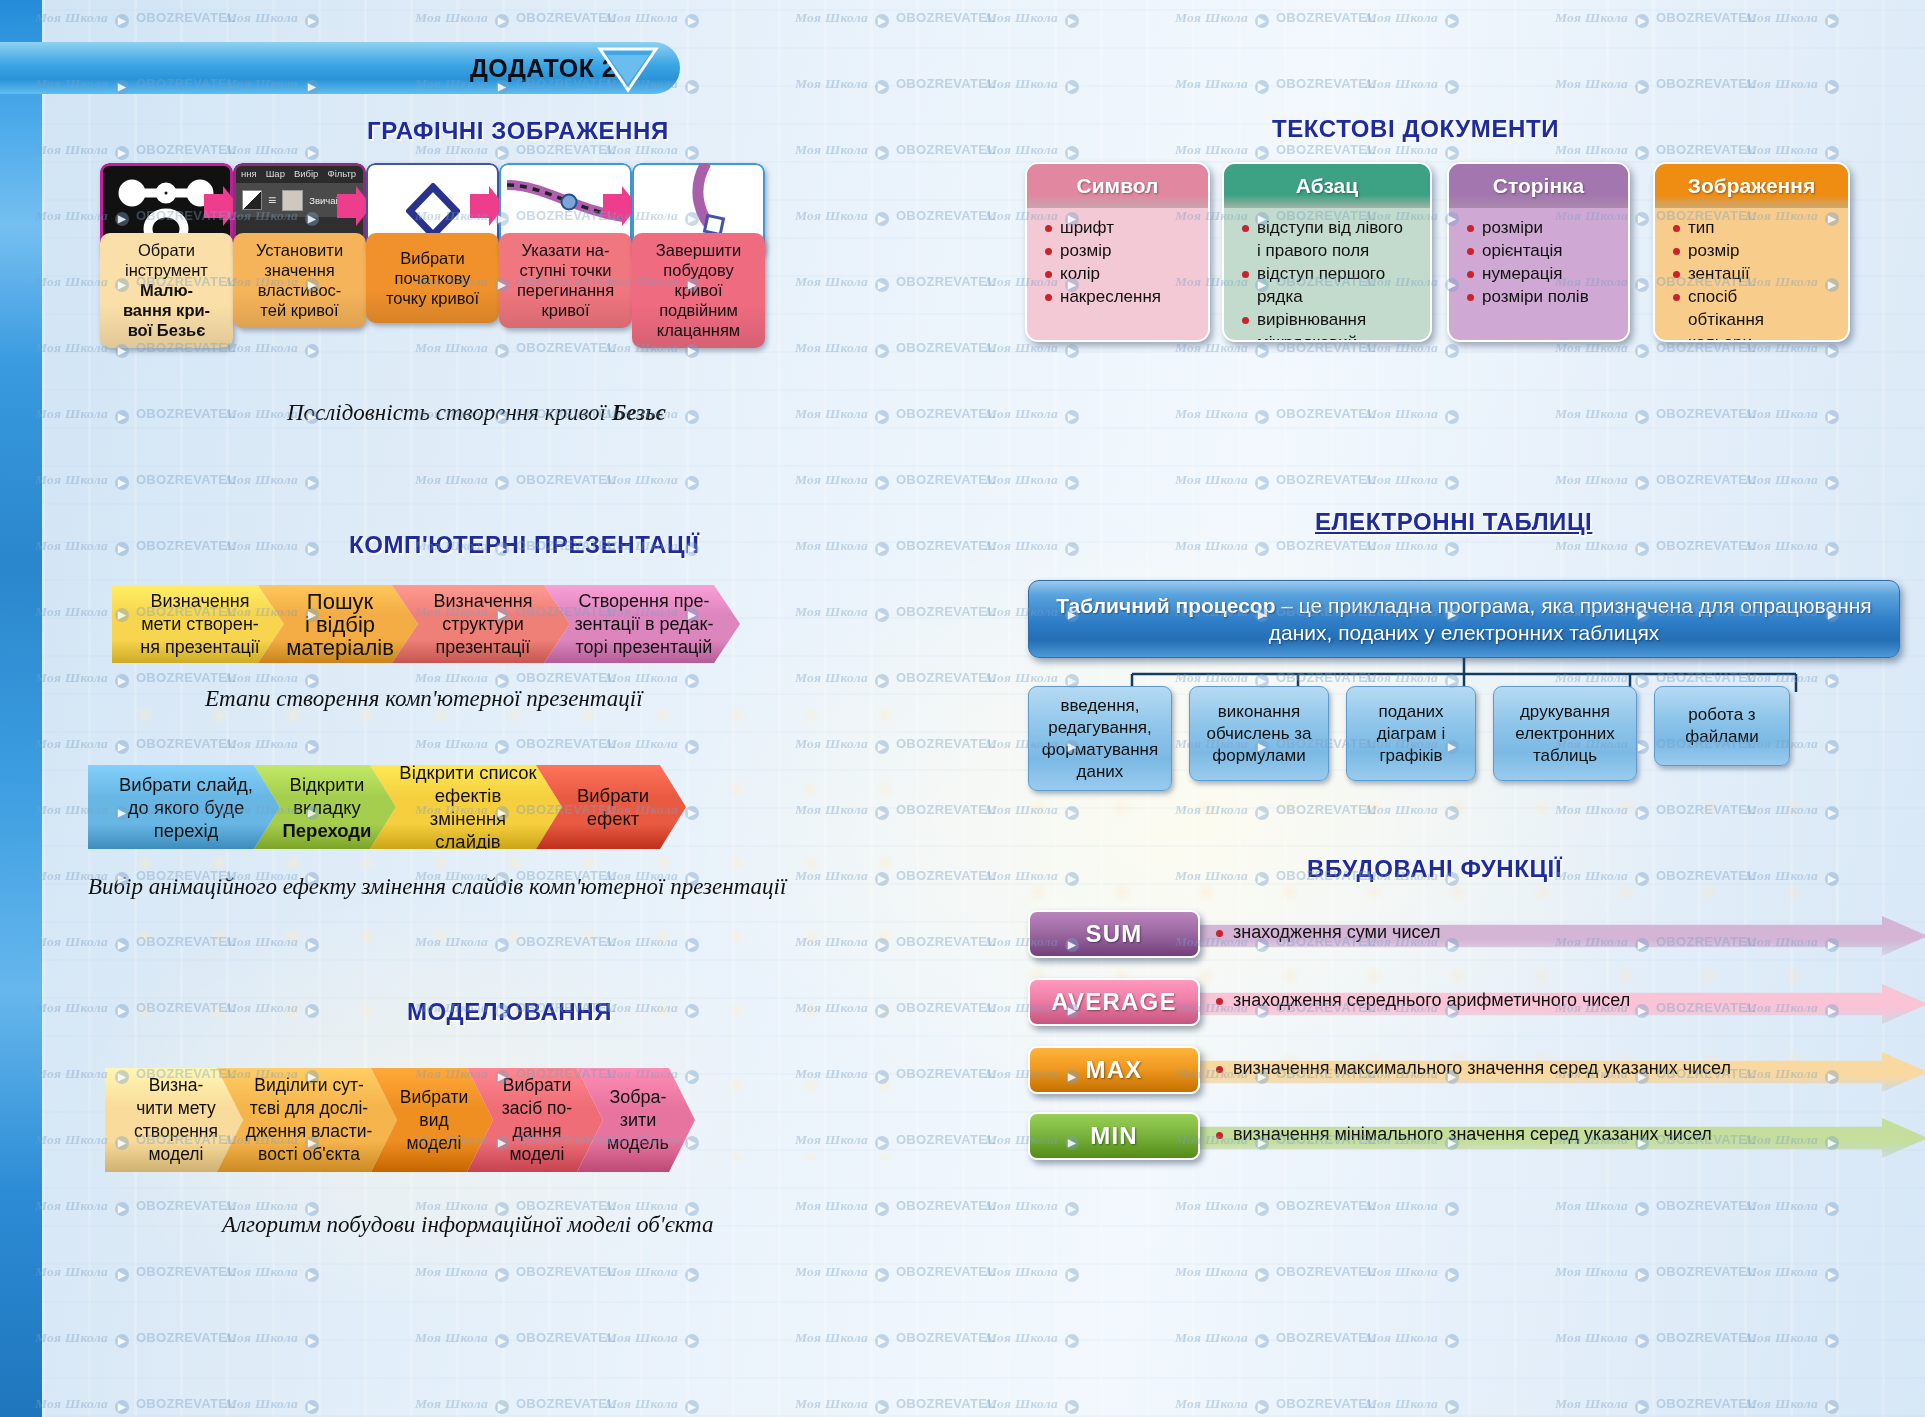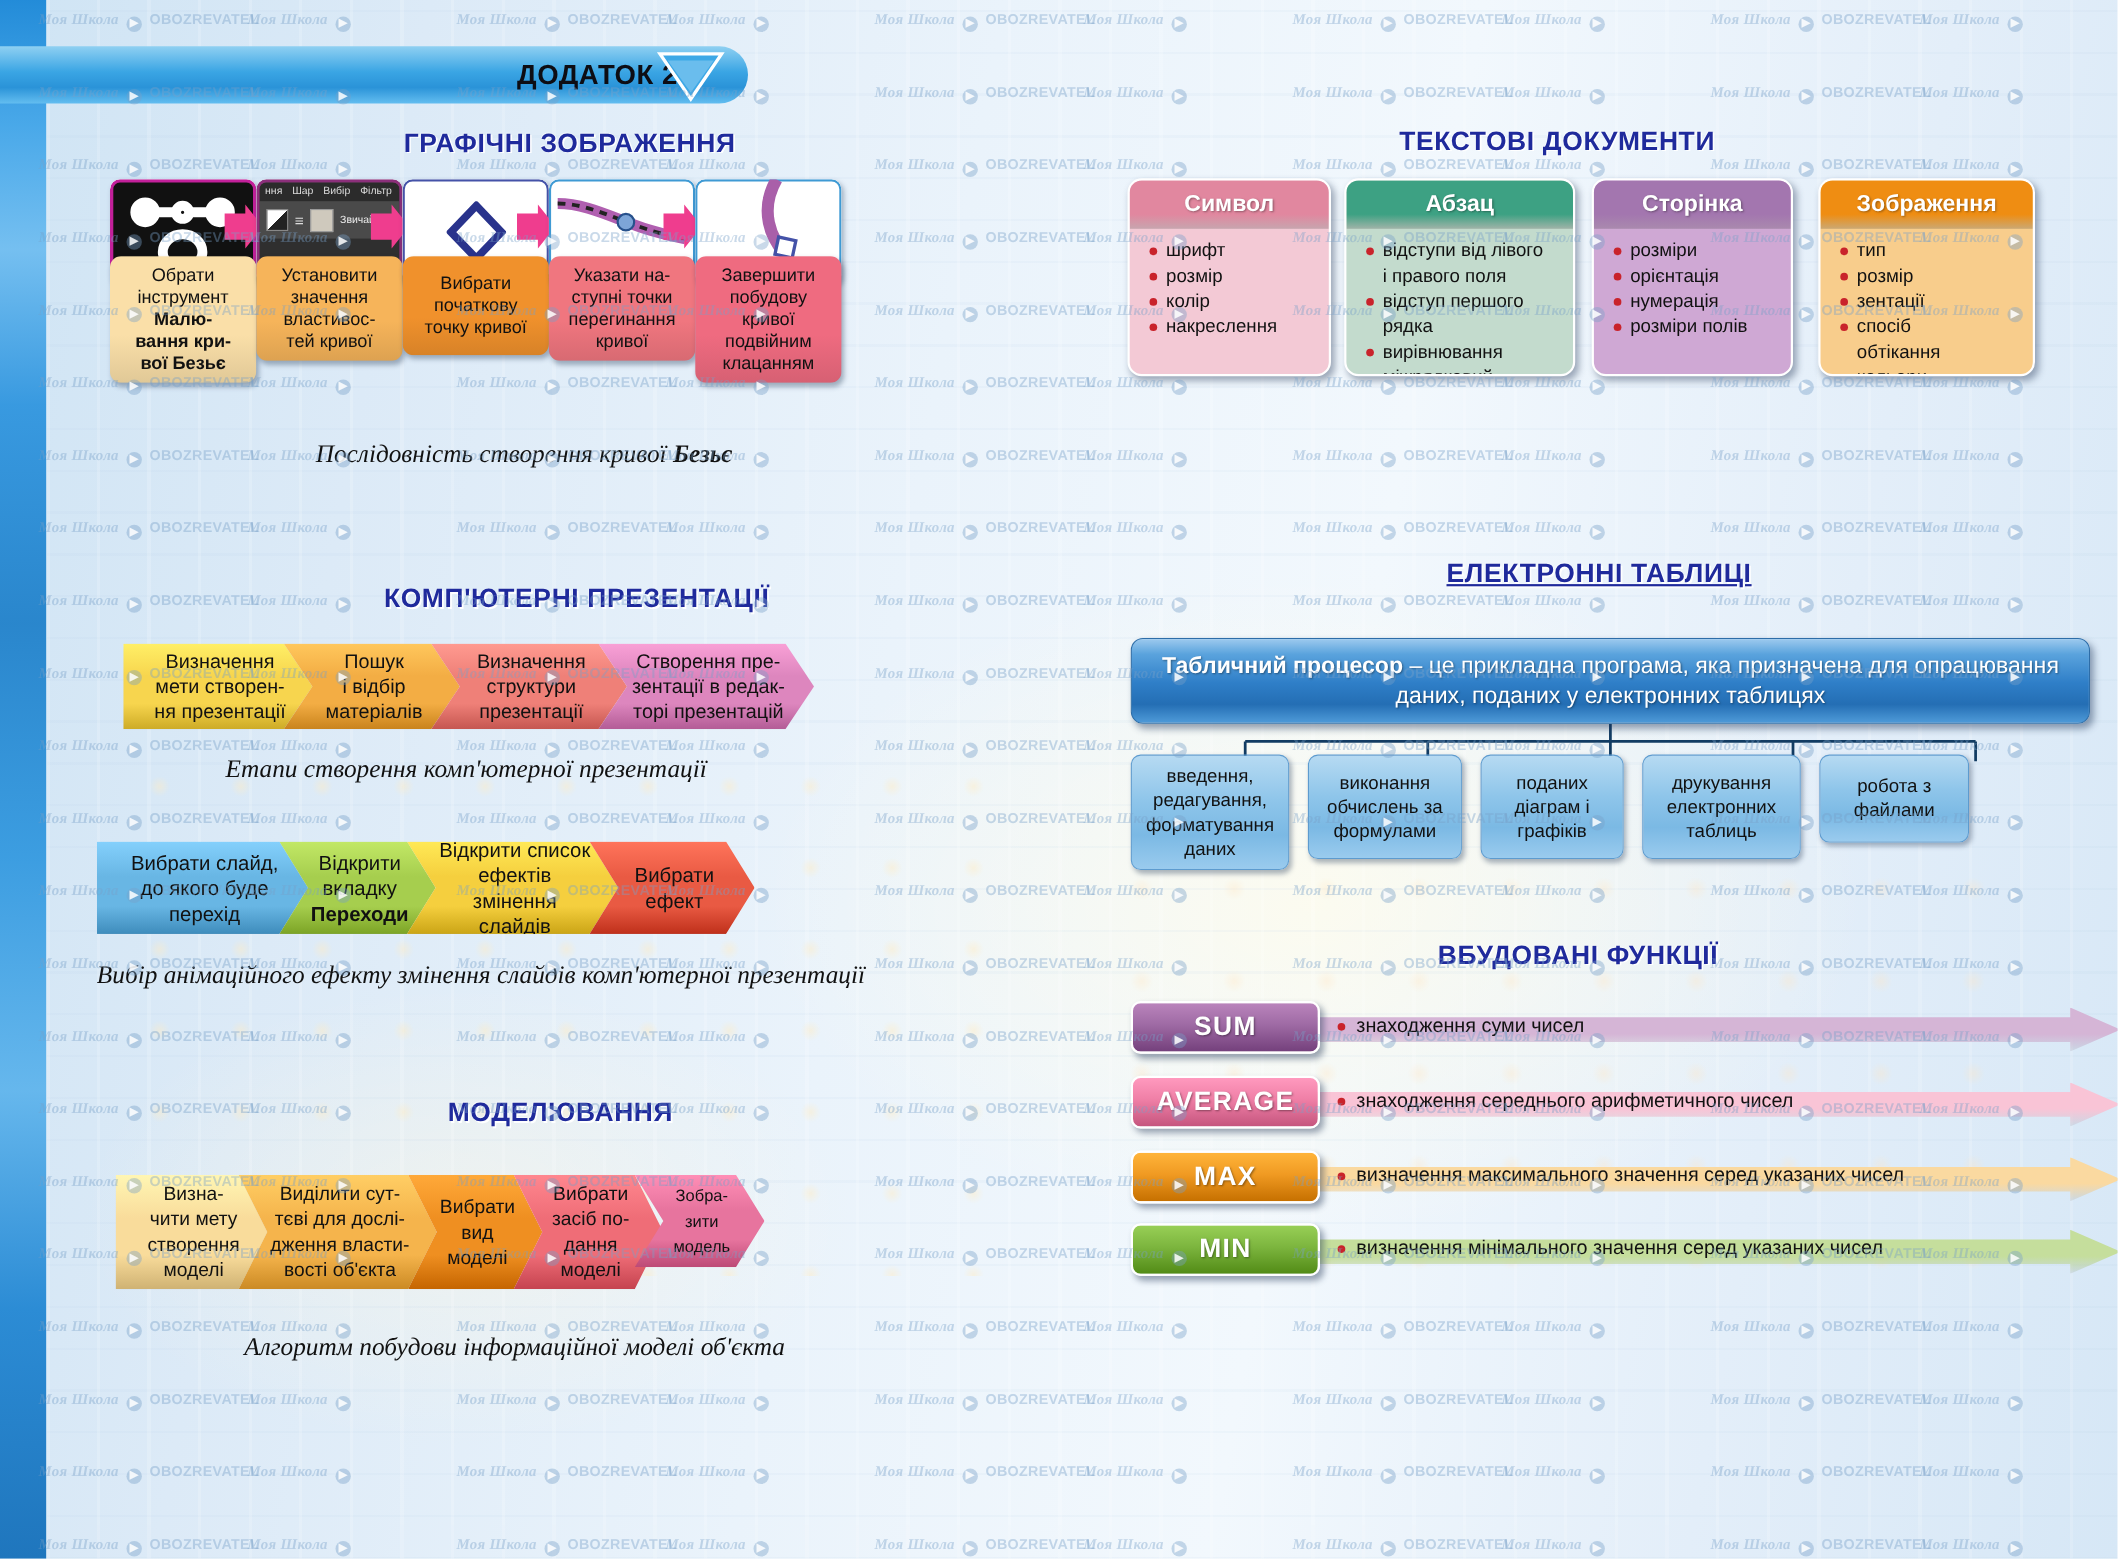--- a/index.html
+++ b/index.html
@@ -372,21 +372,21 @@
   </div>
 
 <div class="chev-row" id="pres-row" style="left:112px; top:585px; width:660px; height:75px;">
     <div class="chev first" style="left: 0px; width: 172px; height: 78px; background: linear-gradient(rgb(255, 239, 102) 0%, rgb(247, 213, 78) 38%, rgb(247, 213, 78) 70%, rgb(205, 171, 38) 100%); font-size: 18px;">
       <div>
         <div>Визначення</div>
         <div>мети створен-</div>
         <div>ня презентації</div>
       </div>
     </div>
-    <div class="chev mid" style="left: 146px; width: 160px; height: 78px; background: linear-gradient(rgb(255, 199, 92) 0%, rgb(243, 173, 68) 38%, rgb(243, 173, 68) 70%, rgb(201, 131, 28) 100%); font-size: 18px;">
+    <div class="chev mid" style="left: 146px; width: 160px; height: 78px; background: linear-gradient(rgb(255, 199, 92) 0%, rgb(243, 173, 68) 38%, rgb(243, 173, 68) 70%, rgb(201, 131, 28) 100%); font-size: 22px;">
       <div>
         <div>Пошук</div>
         <div>і відбір</div>
         <div>матеріалів</div>
       </div>
     </div>
     <div class="chev mid" style="left: 280px; width: 178px; height: 78px; background: linear-gradient(rgb(255, 154, 144) 0%, rgb(239, 128, 120) 38%, rgb(239, 128, 120) 70%, rgb(197, 86, 80) 100%); font-size: 18px;">
       <div>
         <div>Визначення</div>
         <div>структури</div>
@@ -459,21 +459,21 @@
       </div>
     </div>
     <div class="chev mid" style="left: 362px; width: 136px; height: 104px; background: linear-gradient(rgb(255, 135, 143) 0%, rgb(239, 109, 119) 38%, rgb(239, 109, 119) 70%, rgb(197, 67, 79) 100%); font-size: 17.5px;">
       <div>
         <div>Вибрати</div>
         <div>засіб по-</div>
         <div>дання</div>
         <div>моделі</div>
       </div>
     </div>
-    <div class="chev mid" style="left: 472px; width: 118px; height: 84px; background: linear-gradient(rgb(255, 142, 182) 0%, rgb(231, 116, 158) 38%, rgb(231, 116, 158) 70%, rgb(189, 74, 118) 100%); font-size: 15px;">
+    <div class="chev mid" style="left: 472px; width: 118px; height: 104px; background: linear-gradient(rgb(255, 142, 182) 0%, rgb(231, 116, 158) 38%, rgb(231, 116, 158) 70%, rgb(189, 74, 118) 100%); font-size: 18px;">
       <div>
         <div>Зобра-</div>
         <div>зити</div>
         <div>модель</div>
       </div>
     </div>
   </div>
 <div class="caption" style="left:222px; top:1212px;">Алгоритм побудови інформаційної моделі об'єкта</div>
 
 <div class="ss-def">

